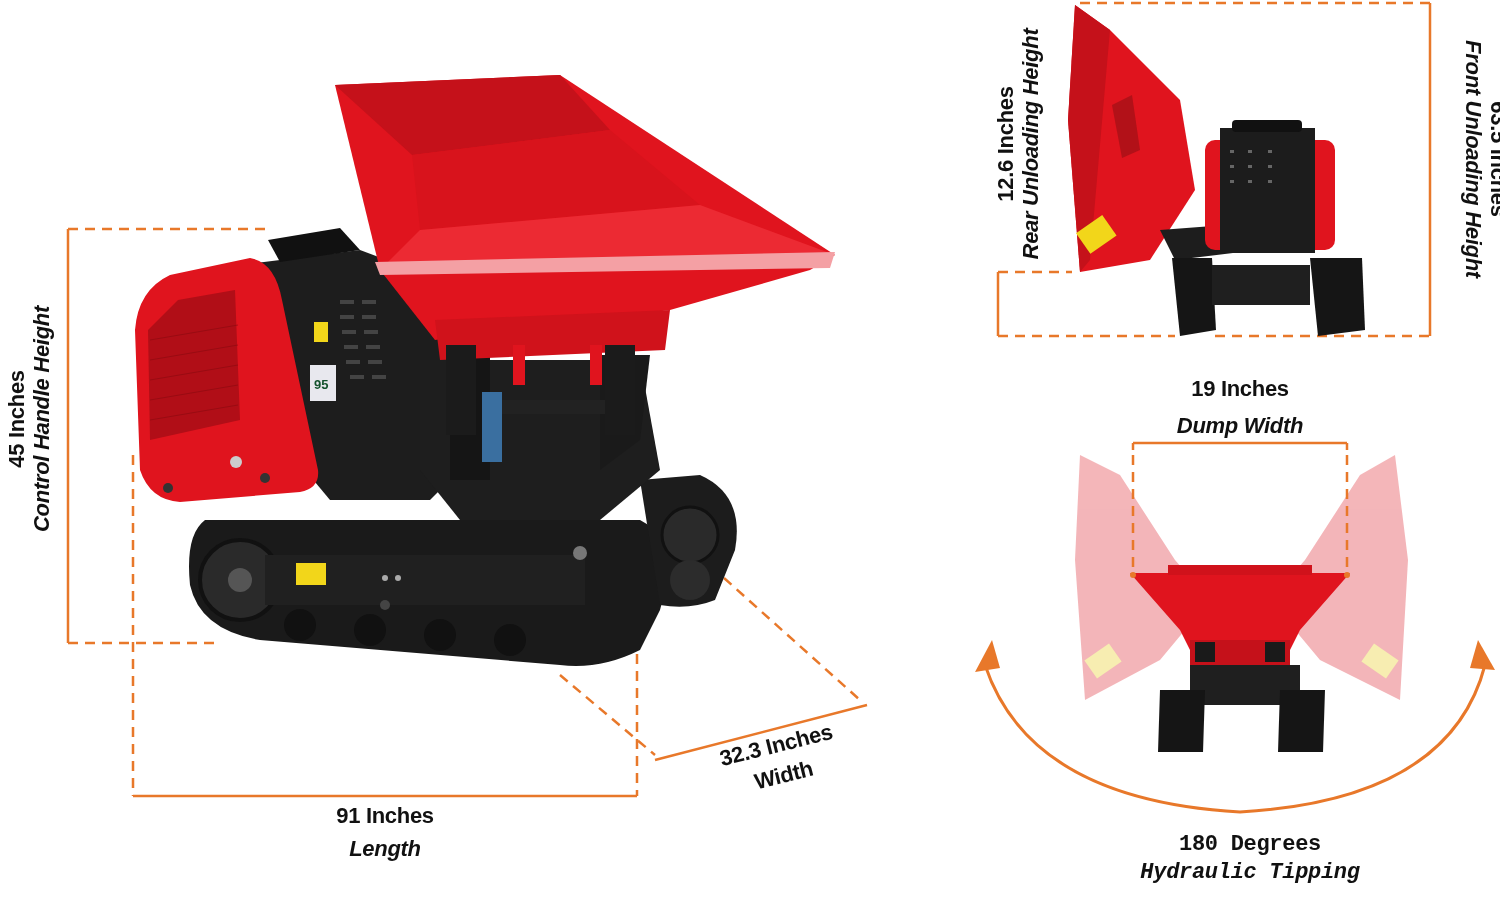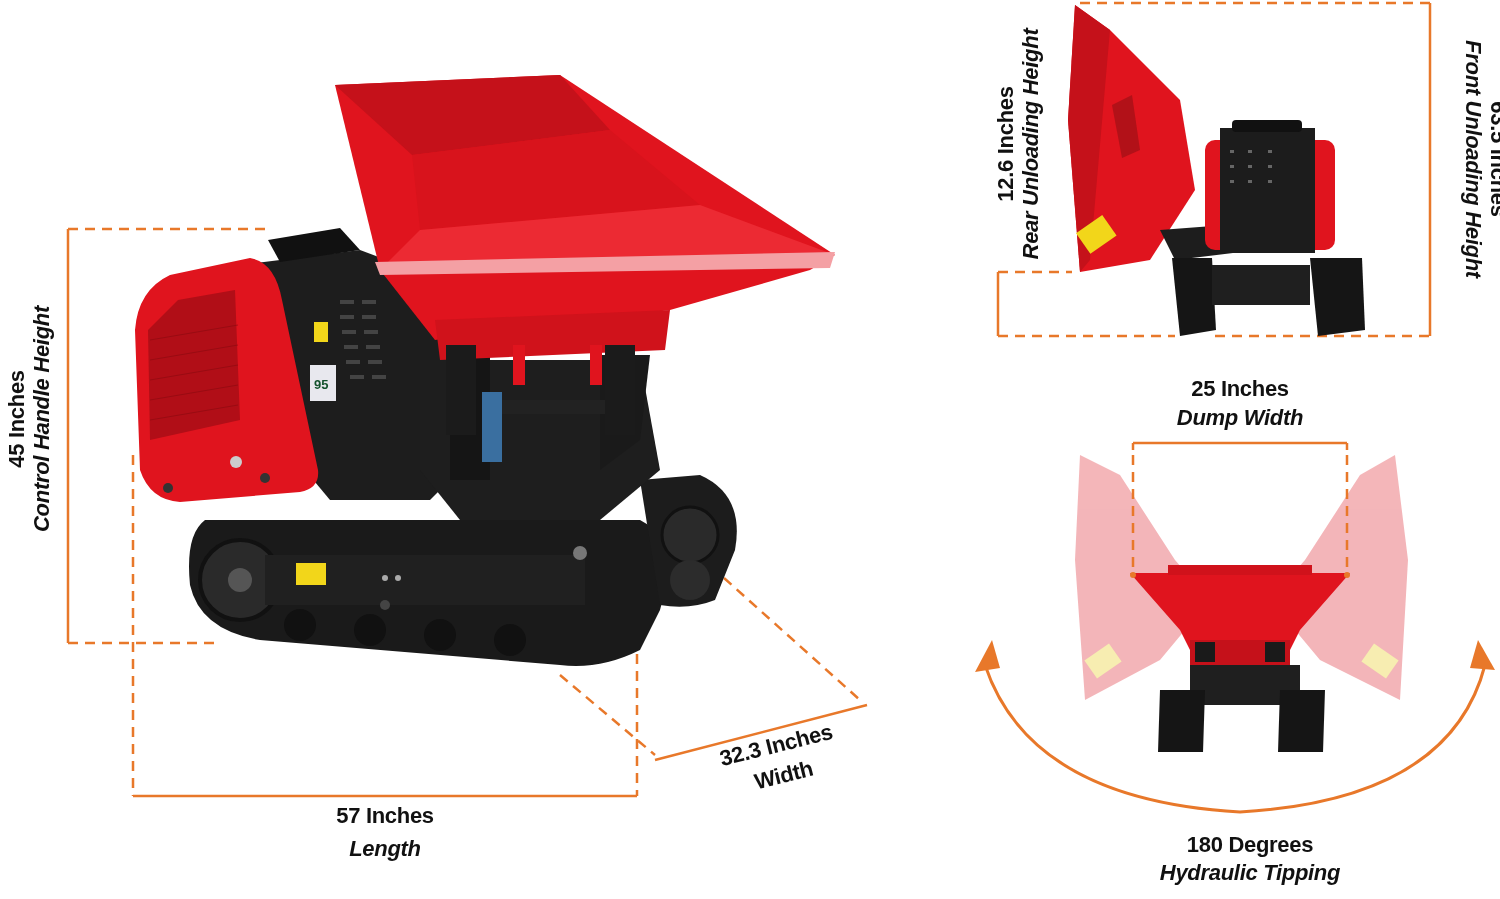--- a/index.html
+++ b/index.html
@@ -114,21 +114,21 @@
   </svg>
 
   <span class="label" style="left:314px; top:378px; font-size:13px; font-weight:bold; color:#14532d;">95</span>
 
   <div class="label rot-ccw" style="left:-90px; top:393px; width:240px; height:52px;">
     <span class="val">45 Inches</span>
     <span class="desc">Control Handle Height</span>
   </div>
 
   <div class="label" style="left:285px; top:803px; width:200px;">
-    <span class="val">57 Inches</span>
+    <span class="val">91 Inches</span>
     <span class="desc" style="margin-top:8px;">Length</span>
   </div>
 
   <div class="label rot-tilt" style="left:700px; top:732px; width:160px;">
     <span class="val">32.3 Inches</span>
     <span class="val" style="margin-top:6px;">Width</span>
   </div>
 
   <svg class="layer" width="1500" height="899">
     <g stroke="#E8782A" fill="none" stroke-width="2.5">
@@ -215,22 +215,22 @@
     </g>
 
     <g stroke="#E8782A" fill="none" stroke-width="3">
       <path d="M985 665 Q1030 800 1240 812 Q1450 800 1485 665"></path>
     </g>
     <polygon points="992,640 975,672 1000,668" fill="#E8782A"></polygon>
     <polygon points="1478,640 1495,670 1470,668" fill="#E8782A"></polygon>
   </svg>
 
   <div class="label" style="left:1140px; top:376px; width:200px;">
-    <span class="val">25 Inches</span>
-    <span class="desc" style="margin-top:4px;">Dump Width</span>
-  </div>
-
-  <div class="label" style="left:1135px; top:832px; width:230px;">
+    <span class="val">19 Inches</span>
+    <span class="desc" style="margin-top:12px;">Dump Width</span>
+  </div>
+
+  <div class="label" style="left:1135px; top:832px; width:230px;font-family:Liberation Mono, monospace;">
     <span class="val">180 Degrees</span>
     <span class="desc" style="margin-top:3px;">Hydraulic Tipping</span>
   </div>
 
 </div>
 
 </body></html>

